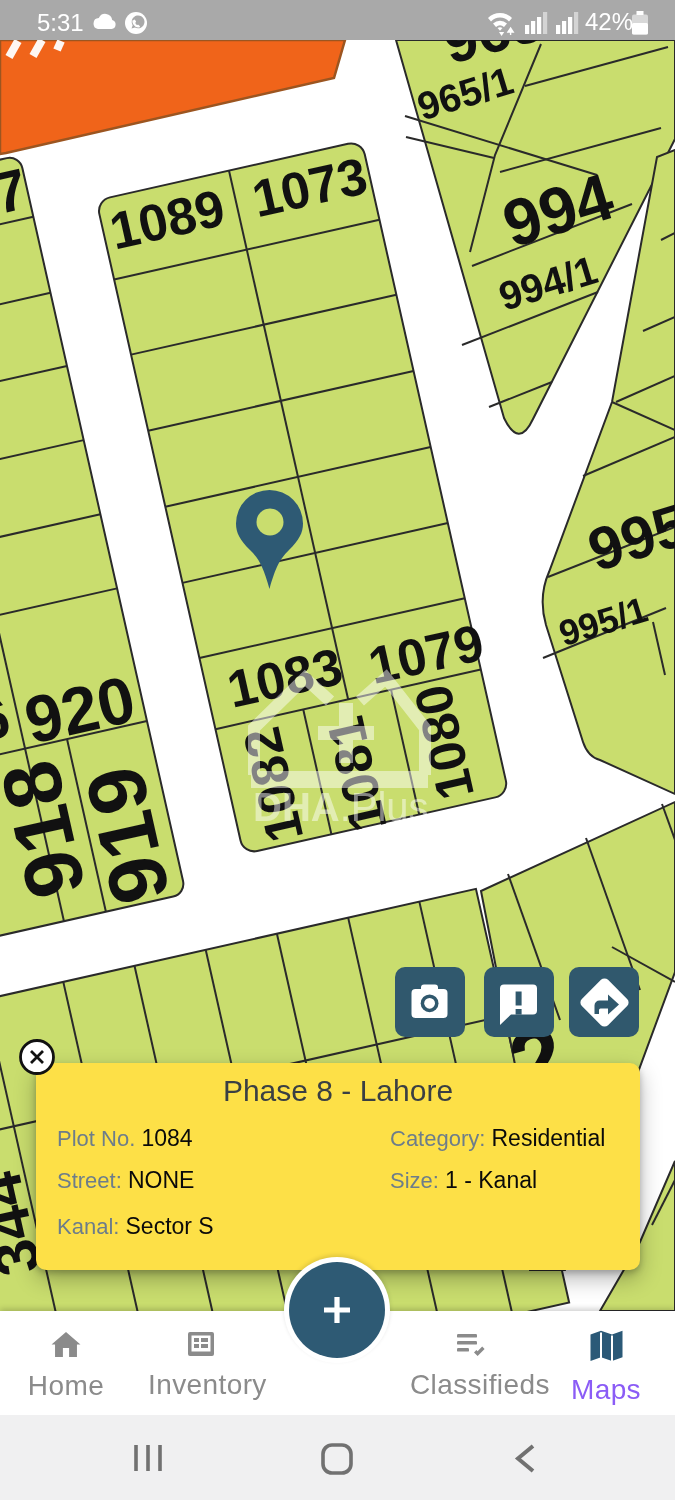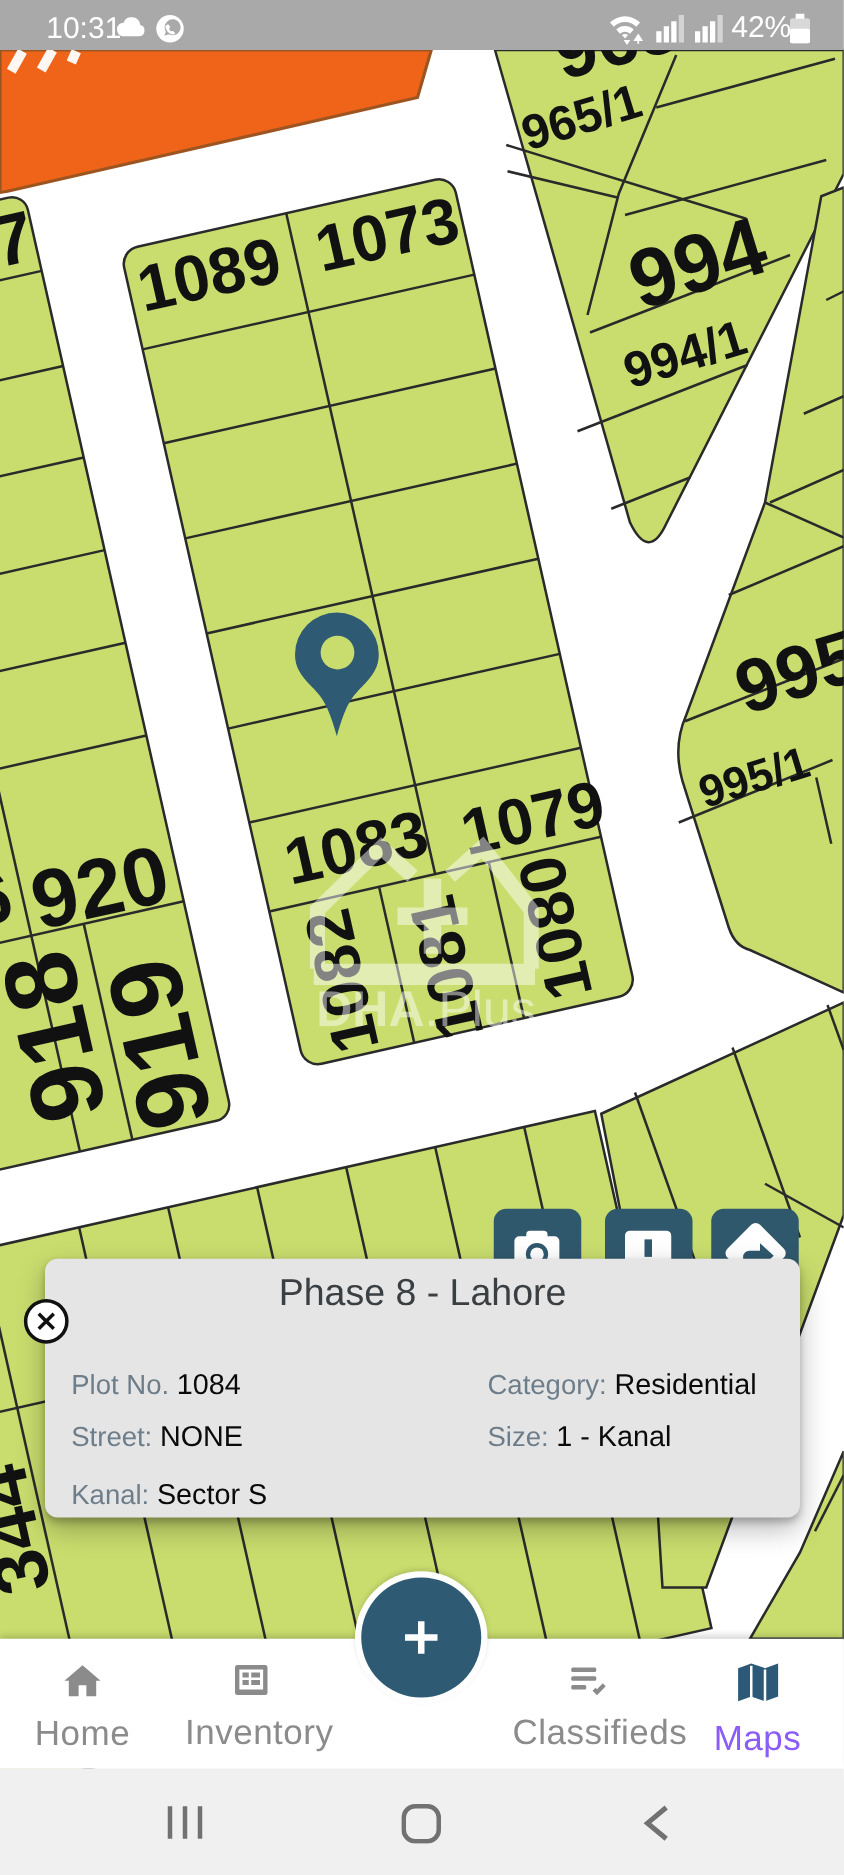--- a/index.html
+++ b/index.html
@@ -6,25 +6,25 @@
   body{width:675px;height:1500px;overflow:hidden;font-family:"Liberation Sans",sans-serif;background:#fff;position:relative;}
   .abs{position:absolute;}
   #mapsvg{position:absolute;left:0;top:0;}
   .plotnum{font-family:"Liberation Sans",sans-serif;font-weight:bold;fill:#111;}
   
   #statusbar{left:0;top:0;width:675px;height:40px;background:#a9a9a9;color:#fff;z-index:50;}
   #clock{left:37px;top:9px;font-size:24px;color:#fff;}
   
   .actbtn{width:70px;height:70px;background:#30586d;border-radius:10px;z-index:20;}
   
-  #card{left:36px;top:1007px;width:604px;height:207px;background:#e5e5e5;border-radius:10px;box-shadow:0 3px 6px rgba(0,0,0,.22), 0 9px 22px rgba(0,0,0,.28);z-index:30;}
+  #card{left:36px;top:1063px;width:604px;height:207px;background:#fde047;border-radius:10px;box-shadow:0 3px 6px rgba(0,0,0,.22), 0 9px 22px rgba(0,0,0,.28);z-index:30;}
   #card .title{position:absolute;left:0;right:0;top:11px;text-align:center;font-size:30px;color:#3a3f43;}
   .lbl{color:#6d7d8a;font-size:22px;}
   .val{color:#0a0a0a;font-size:23px;}
-  .crow{position:absolute;white-space:nowrap;margin-top:25px;}
+  .crow{position:absolute;white-space:nowrap;}
   #closebtn{left:18px;top:1038px;width:38px;height:38px;z-index:35;}
   
   #fabcradle{left:284px;top:1257px;width:106px;height:106px;border-radius:50%;background:#fff;box-shadow:0 -2px 4px rgba(0,0,0,.12);z-index:39;}
   #fab{left:289px;top:1262px;width:96px;height:96px;border-radius:50%;background:#2e5a74;z-index:40;color:#fff;}
   
   #navbar{left:0;top:1311px;width:675px;height:104px;background:#fff;box-shadow:0 -2px 6px rgba(0,0,0,.20);z-index:38;}
   .navitem{position:absolute;text-align:center;color:#8b8b8b;}
   .navlab{font-size:28px;margin-top:6px;letter-spacing:.4px;}
   
   #sysbar{left:0;top:1415px;width:675px;height:85px;background:#f0f0f1;z-index:50;}
@@ -177,21 +177,21 @@
 <text x="253" y="821" font-size="40" font-weight="bold" fill="#fff" font-family="Liberation Sans,sans-serif">DHA<tspan font-weight="normal">.Plus</tspan></text>
 </g>
 
 <path d="M269.5,589 C263,566 259,559 250,550 C240,540 236,533 236,523.5 A33.5,33.5 0 1 1 303,523.5 C303,533 299,540 289,550 C280,559 276,566 269.5,589 Z" fill="#2e5a74"></path>
 
 <circle cx="270" cy="522" r="13.5" fill="#c9dd6e"></circle>
 </svg>
 
 <div id="statusbar" class="abs">
 
-<div id="clock" class="abs">10:31</div>
+<div id="clock" class="abs">5:31</div>
 
 <svg class="abs" style="left:90px;top:11px" width="70" height="24" viewBox="0 0 70 24">
   <path d="M8 18 a5.5 5.5 0 0 1 .8-10.9 a7 7 0 0 1 13.4 1.9 a4.6 4.6 0 0 1-.6 9 z" fill="#fff"></path>
   <circle cx="46" cy="12" r="11" fill="#fff"></circle>
   <path d="M41.5 17.5 l1.2-3.2 a6.4 6.4 0 1 1 2.2 2.1 z" fill="#a9a9a9"></path>
   <path d="M43.6 9.2 c.4-1 1-1 1.5-.2 l.8 1.2 c.3.5 0 1-.4 1.3 c-.3.2-.2.7.3 1.4 c.5.7 1.1 1.2 1.5 1.1 c.5-.2 1-.3 1.4 0 l1 .9 c.6.6.4 1.2-.6 1.5 c-1.8.5-3.8-.4-5.3-2.4 c-1.3-1.8-1.7-3.7-1.2-4.8 z" fill="#fff"></path>
 </svg>
 <svg class="abs" style="left:486px;top:8px" width="170" height="28" viewBox="0 0 170 28">
 
   <path d="M2 10 a17 17 0 0 1 24 0 l-3 3.4 a12.5 12.5 0 0 0-18 0 z" fill="#fff"></path>

